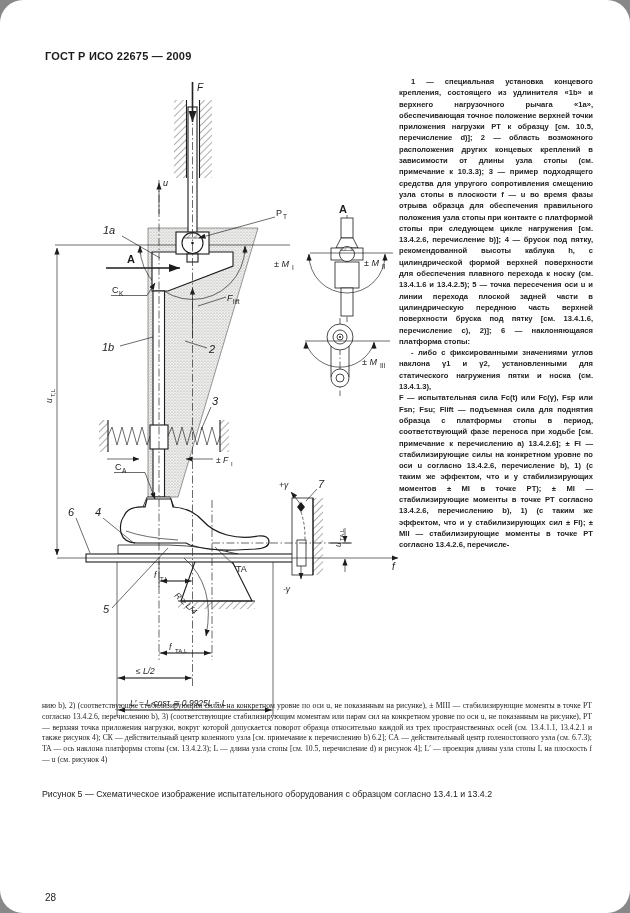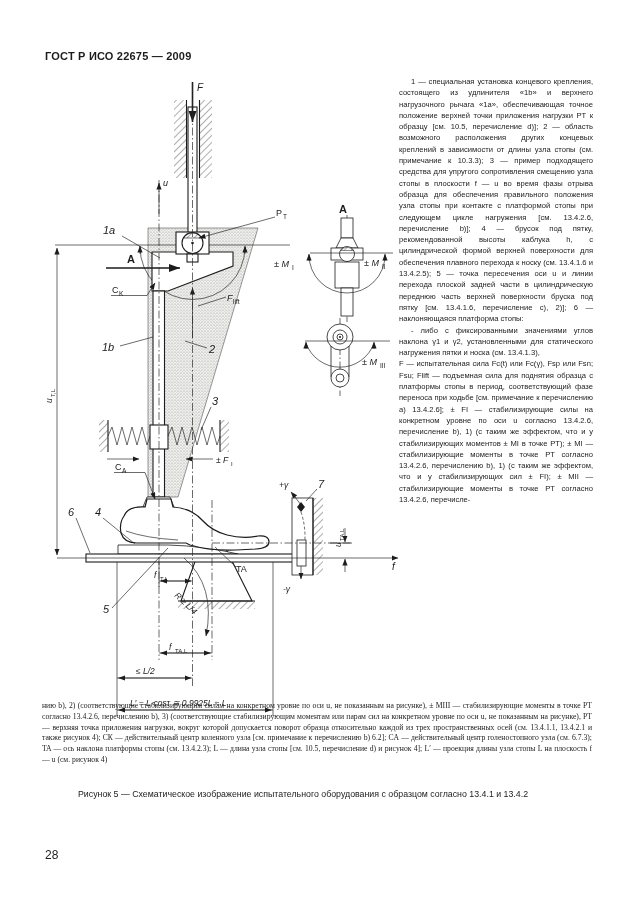--- a/index.html
+++ b/index.html
@@ -1,26 +1,26 @@
 <!DOCTYPE html>
 <html><head>
 <meta charset="utf-8">
 <style>
   html,body{margin:0;padding:0;background:#888;}
   .page{position:relative;width:630px;height:913px;background:#ffffff;margin:0 auto;
-        font-family:"Liberation Sans", sans-serif;color:#1c1c1c;overflow:hidden;}
+        font-family:"Liberation Sans", sans-serif;color:#1c1c1c;overflow:hidden;border-radius:23px;}
   .hdr{position:absolute;left:45px;top:50px;font-size:11px;font-weight:bold;letter-spacing:.2px;}
   .keycol{position:absolute;left:399px;top:76px;width:194px;font-size:7.6px;line-height:11.3px;
-          text-align:justify;color:#222;}
+          text-align:justify;color:#222;font-weight:bold;}
   .keycol p{margin:0;}
   .keycol p.ind{text-indent:12px;}
   .keybottom{position:absolute;left:42px;top:701px;width:550px;font-size:7.7px;line-height:10.8px;
              text-align:justify;color:#222;font-family:Liberation Serif, serif;}
-  .caption{position:absolute;left:28px;top:789px;width:550px;text-align:center;font-size:8.8px;color:#222;}
-  .pageno{position:absolute;left:45px;top:848px;font-size:12px;text-align:right;}
+  .caption{position:absolute;left:42px;top:789px;width:550px;font-size:8.8px;color:#222;}
+  .pageno{position:absolute;left:45px;top:892px;font-size:10px;text-align:right;}
   svg{position:absolute;left:40px;top:75px;}
   svg text{font-family:"Liberation Sans", sans-serif;fill:#1c1c1c;}
   .it{font-style:italic;}
   .b{font-weight:bold;}
   .ln{stroke:#1c1c1c;stroke-width:1.1;fill:none;}
   .thin{stroke:#1c1c1c;stroke-width:0.65;fill:none;}
   .dd{stroke:#2a2a2a;stroke-width:0.7;fill:none;stroke-dasharray:8 2.5 1.5 2.5;}
   .wf{fill:#ffffff;stroke:#1c1c1c;stroke-width:1.1;}
   .wft{fill:#ffffff;stroke:#1c1c1c;stroke-width:0.8;}
 </style>

